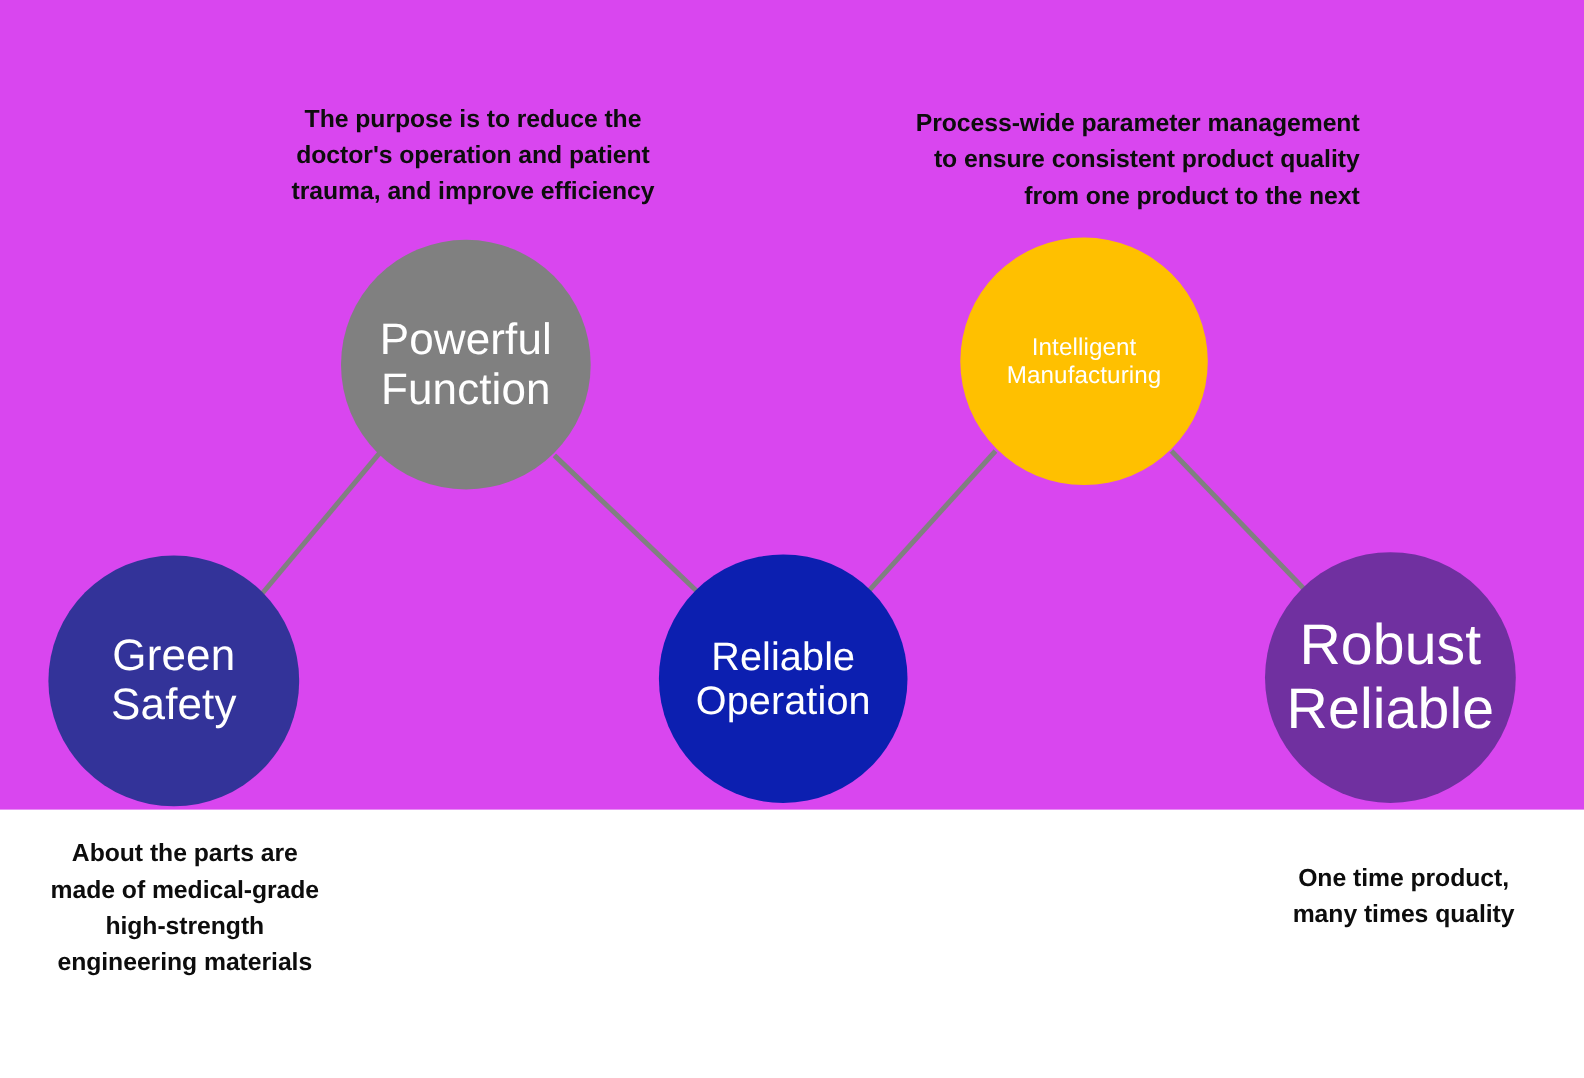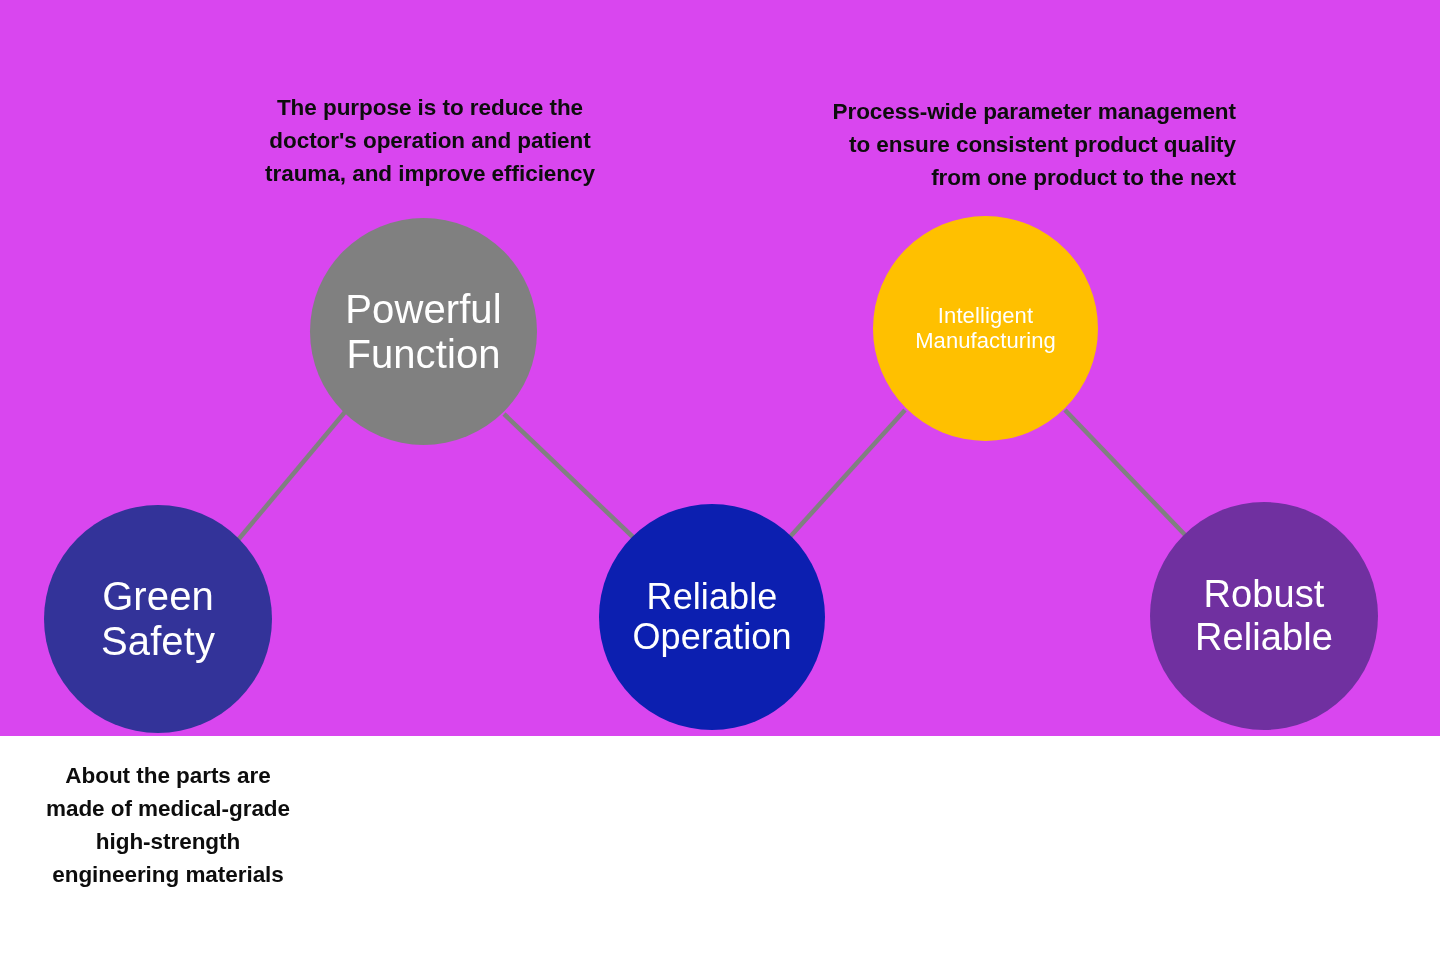--- a/index.html
+++ b/index.html
@@ -76,21 +76,21 @@
   .node-reliable {
     left: 599px; top: 504px;
     width: 226px; height: 226px;
     background: #0c1fb0;
     font-size: 36px;
   }
   .node-robust {
     left: 1150px; top: 502px;
     width: 228px; height: 228px;
     background: #7030a0;
-    font-size: 38px;
+    font-size: 52px;
   }
 
   
   .callout {
     position: absolute;
     color: #0d0d0d;
     font-weight: 700;
     font-size: 22.5px;
     line-height: 1.46;
     text-align: center;
@@ -158,14 +158,16 @@
     <span class="node-label">Robust
 Reliable</span>
   </div>
 
   <div class="callout callout-green">About the parts are
 made of medical-grade
 high-strength
 engineering materials</div>
 
 
+  <div class="callout callout-robust">One time product,
+many times quality</div>
 
 </div>
 
 </body></html>

